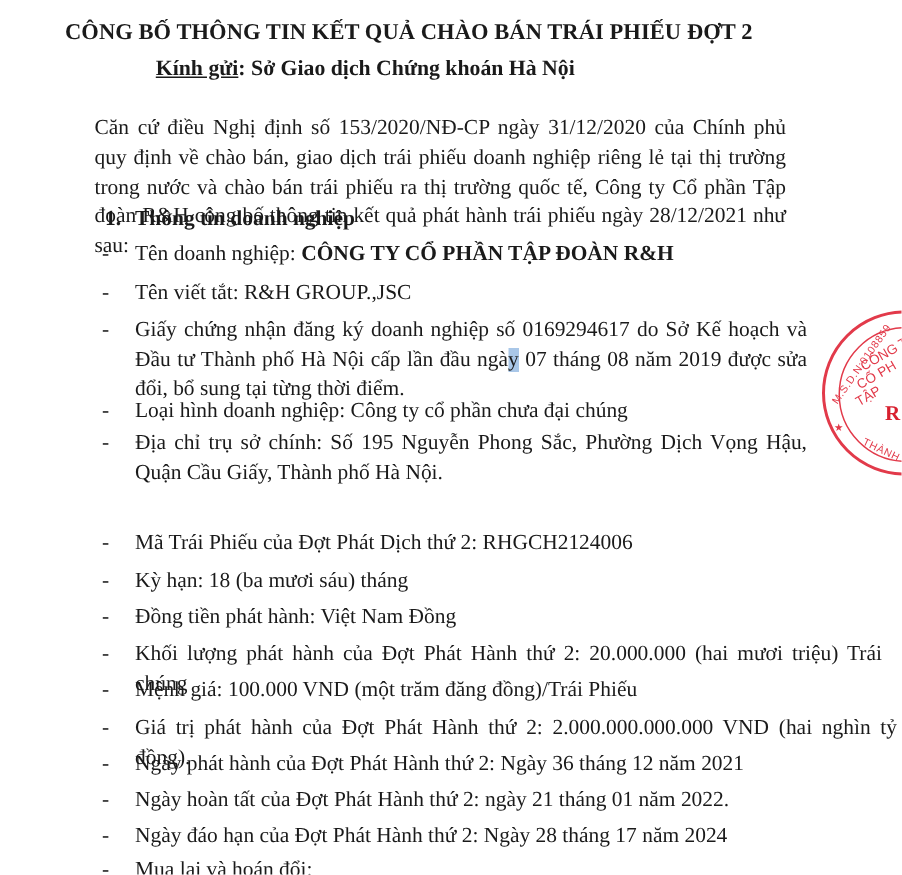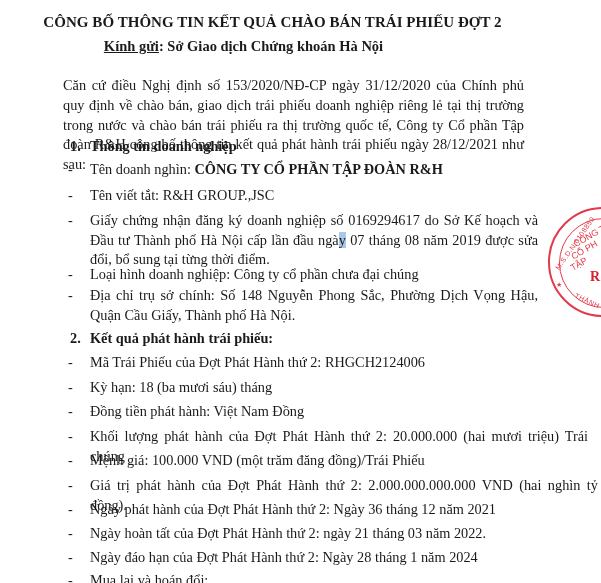--- a/index.html
+++ b/index.html
@@ -42,50 +42,47 @@
   <div class="intro">
     <p>Căn cứ điều Nghị định số 153/2020/NĐ-CP ngày 31/12/2020 của Chính phủ quy định về chào bán, giao dịch trái phiếu doanh nghiệp riêng lẻ tại thị trường trong nước và chào bán trái phiếu ra thị trường quốc tế, Công ty Cổ phần Tập đoàn R&amp;H công bố thông tin kết quả phát hành trái phiếu ngày 28/12/2021 như sau:</p>
   </div>
 
   <div class="sec" style="top:138px;">
     <span class="num">1.</span><span>Thông tin doanh nghiệp</span>
   </div>
 
   <div class="item" style="top:160px;">
     <span class="dash">-</span>
-    <span class="txt"><span>Tên doanh nghìn: </span><span class="bold">CÔNG TY CỔ PHẦN TẬP ĐOÀN R&amp;H</span></span>
+    <span class="txt"><span>Tên doanh nghiệp: </span><span class="bold">CÔNG TY CỔ PHẦN TẬP ĐOÀN R&amp;H</span></span>
   </div>
 
   <div class="item" style="top:186px;">
     <span class="dash">-</span>
     <span class="txt">Tên viết tắt: R&amp;H GROUP.,JSC</span>
   </div>
 
   <div class="item" style="top:211px; width:470px;">
     <span class="dash">-</span>
     <span class="txt"><span>Giấy chứng nhận đăng ký doanh nghiệp số 0169294617 do Sở Kế hoạch và Đầu tư Thành phố Hà Nội cấp lần đầu ngà</span><span class="hl">y</span><span> 07 tháng 08 năm 2019 được sửa đổi, bổ sung tại từng thời điểm.</span></span>
   </div>
 
   <div class="item" style="top:265px;">
     <span class="dash">-</span>
     <span class="txt">Loại hình doanh nghiệp: Công ty cổ phần chưa đại chúng</span>
   </div>
 
   <div class="item" style="top:286px; width:470px;">
     <span class="dash">-</span>
-    <span class="txt">Địa chỉ trụ sở chính: Số 148 Nguyễn Phong Sắc, Phường Dịch Vọng Hậu, Quận Cầu Giấy, Thành phố Hà Nội.</span>
+    <span class="txt">Địa chỉ trụ sở chính: Số 195 Nguyễn Phong Sắc, Phường Dịch Vọng Hậu, Quận Cầu Giấy, Thành phố Hà Nội.</span>
   </div>
 
-  <div class="sec" style="top:330px;">
-    <span class="num">2.</span><span>Kết quả phát hành trái phiếu:</span>
-  </div>
 
   <div class="item" style="top:353px;">
     <span class="dash">-</span>
-    <span class="txt">Mã Trái Phiếu của Đợt Phát Hành thứ 2: RHGCH2124006</span>
+    <span class="txt">Mã Trái Phiếu của Đợt Phát Dịch thứ 2: RHGCH2124006</span>
   </div>
 
   <div class="item" style="top:378px;">
     <span class="dash">-</span>
     <span class="txt">Kỳ hạn: 18 (ba mươi sáu) tháng</span>
   </div>
 
   <div class="item" style="top:402px;">
     <span class="dash">-</span>
     <span class="txt">Đồng tiền phát hành: Việt Nam Đồng</span>
@@ -106,26 +103,26 @@
     <span class="txt">Giá trị phát hành của Đợt Phát Hành thứ 2: 2.000.000.000.000 VND (hai nghìn tỷ đồng).</span>
   </div>
 
   <div class="item" style="top:500px;">
     <span class="dash">-</span>
     <span class="txt">Ngày phát hành của Đợt Phát Hành thứ 2: Ngày 36 tháng 12 năm 2021</span>
   </div>
 
   <div class="item" style="top:524px;">
     <span class="dash">-</span>
-    <span class="txt">Ngày hoàn tất của Đợt Phát Hành thứ 2: ngày 21 tháng 03 năm 2022.</span>
+    <span class="txt">Ngày hoàn tất của Đợt Phát Hành thứ 2: ngày 21 tháng 01 năm 2022.</span>
   </div>
 
   <div class="item" style="top:548px;">
     <span class="dash">-</span>
-    <span class="txt">Ngày đáo hạn của Đợt Phát Hành thứ 2: Ngày 28 tháng 1 năm 2024</span>
+    <span class="txt">Ngày đáo hạn của Đợt Phát Hành thứ 2: Ngày 28 tháng 17 năm 2024</span>
   </div>
 
   <div class="item" style="top:571px;">
     <span class="dash">-</span>
     <span class="txt">Mua lại và hoán đổi:</span>
   </div>
 
   <div class="stamp">
     <div class="inner"></div>
     <span class="ring-txt" style="left:6px; top:14px; transform:rotate(-55deg); transform-origin:left top; top:58px; left:4px;">M.S.D.N:0108859</span>

